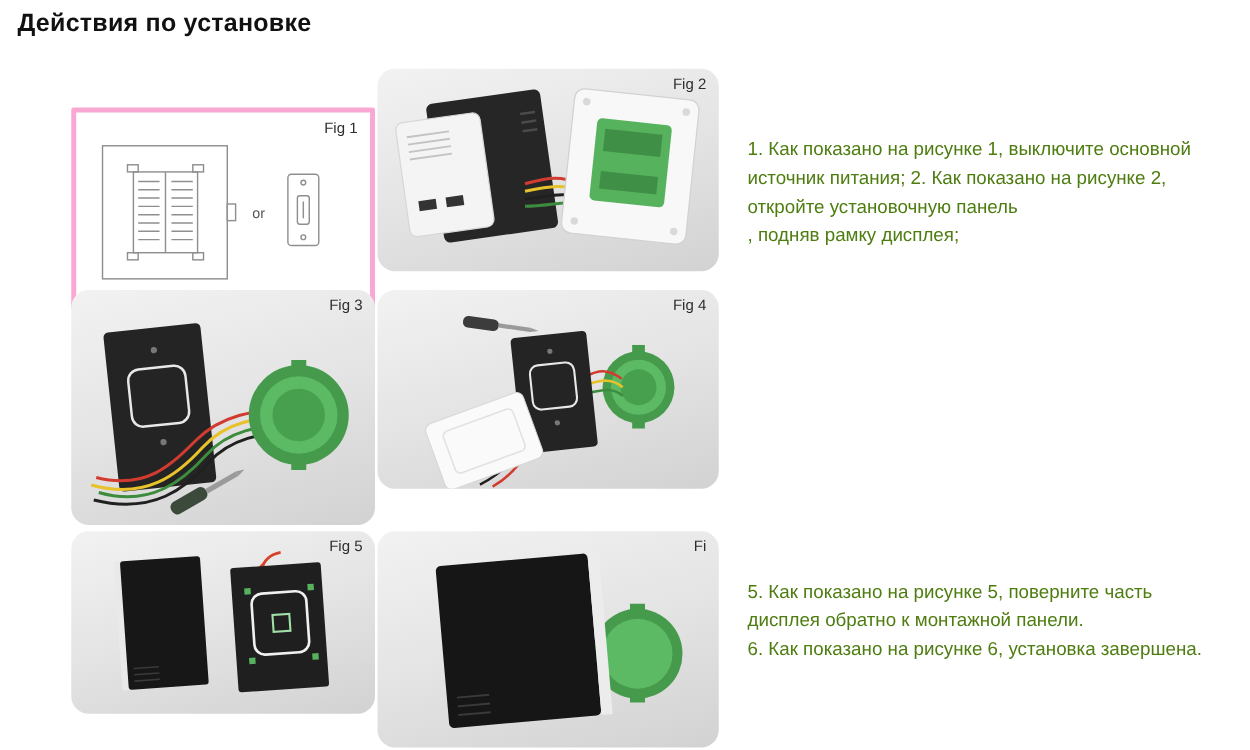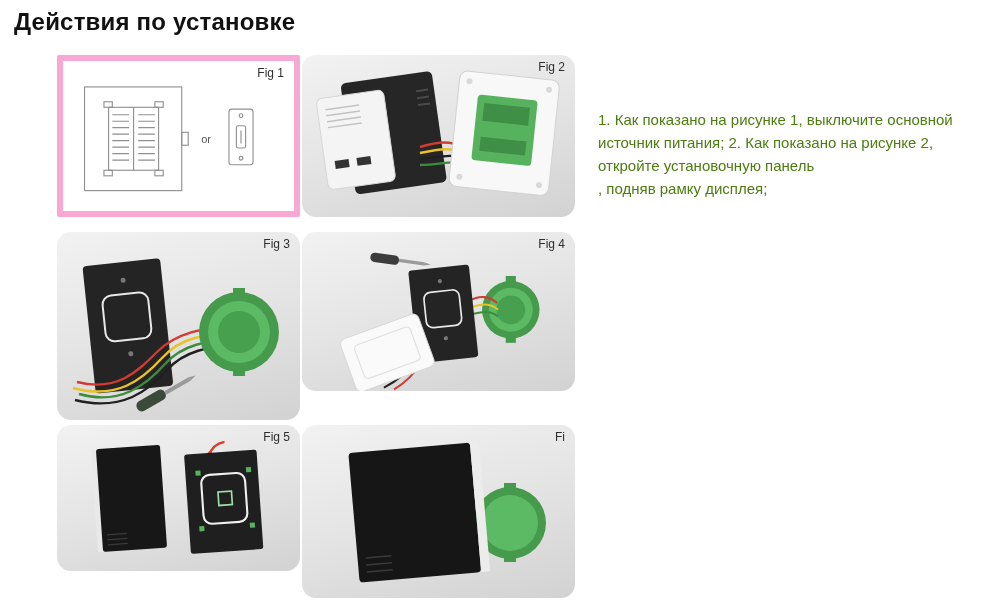--- a/index.html
+++ b/index.html
@@ -1,24 +1,24 @@
 <!DOCTYPE html>
 <html><head>
 <meta charset="utf-8">
 <style>
   * { margin:0; padding:0; box-sizing:border-box; }
   html,body { background:#ffffff; }
   body { font-family:"Liberation Sans", sans-serif; }
   .page { position:relative; width:1000px; height:600px; background:#ffffff; overflow:hidden; }
-  .title { position:absolute; left:14px; top:8px; font-size:24px; font-weight:bold; color:#111; letter-spacing:0.2px; }
+  .title { position:absolute; left:14px; top:8px; font-size:20px; font-weight:bold; color:#111; letter-spacing:0.2px; }
   .panel { position:absolute; overflow:hidden; border-radius:2px; }
   .panel svg { position:absolute; left:0; top:0; width:100%; height:100%; display:block; }
   .fig-label { position:absolute; top:5px; right:10px; font-size:12px; color:#2e2e2e; z-index:3; }
   .render { background:linear-gradient(165deg,#f2f2f2 0%,#e4e4e4 50%,#d2d2d2 100%);border-radius:14px; }
-  .line-art { background:#ffffff; border:6px solid #f9a8d4; }
+  .line-art { background:#ffffff; border:4px solid #f9a8d4;margin-top:31px; }
   .instr { position:absolute; left:598px; width:396px; font-size:15px; line-height:23px; color:#4d7c0f; white-space:pre-line; }
   .instr-1 { top:108px; }
   .instr-2 { top:272px; }
   .instr-3 { top:462px; }
   
   .p-fig1 { left:57px;  top:55px;  width:243px; height:162px; }
   .p-fig2 { left:302px; top:55px;  width:273px; height:162px; }
   .p-fig3 { left:57px;  top:232px; width:243px; height:188px; }
   .p-fig4 { left:302px; top:232px; width:273px; height:159px; }
   .p-fig5 { left:57px;  top:425px; width:243px; height:146px; }
@@ -190,14 +190,17 @@
         <rect x="174" y="22" width="9" height="130" fill="#ececec"></rect>
         <path d="M60 128 H86 M60 135 H86 M60 142 H86" stroke="#3a3a3a" stroke-width="1.5"></path>
       </g>
     </svg>
   </div>
 
   <div class="instr instr-1">1. Как показано на рисунке 1, выключите основной
 источник питания; 2. Как показано на рисунке 2,
 откройте установочную панель
 , подняв рамку дисплея;</div>
+  <div class="instr instr-3">5. Как показано на рисунке 5, поверните часть
+дисплея обратно к монтажной панели.
+6. Как показано на рисунке 6, установка завершена.</div>
 
 </div>
 
 </body></html>

